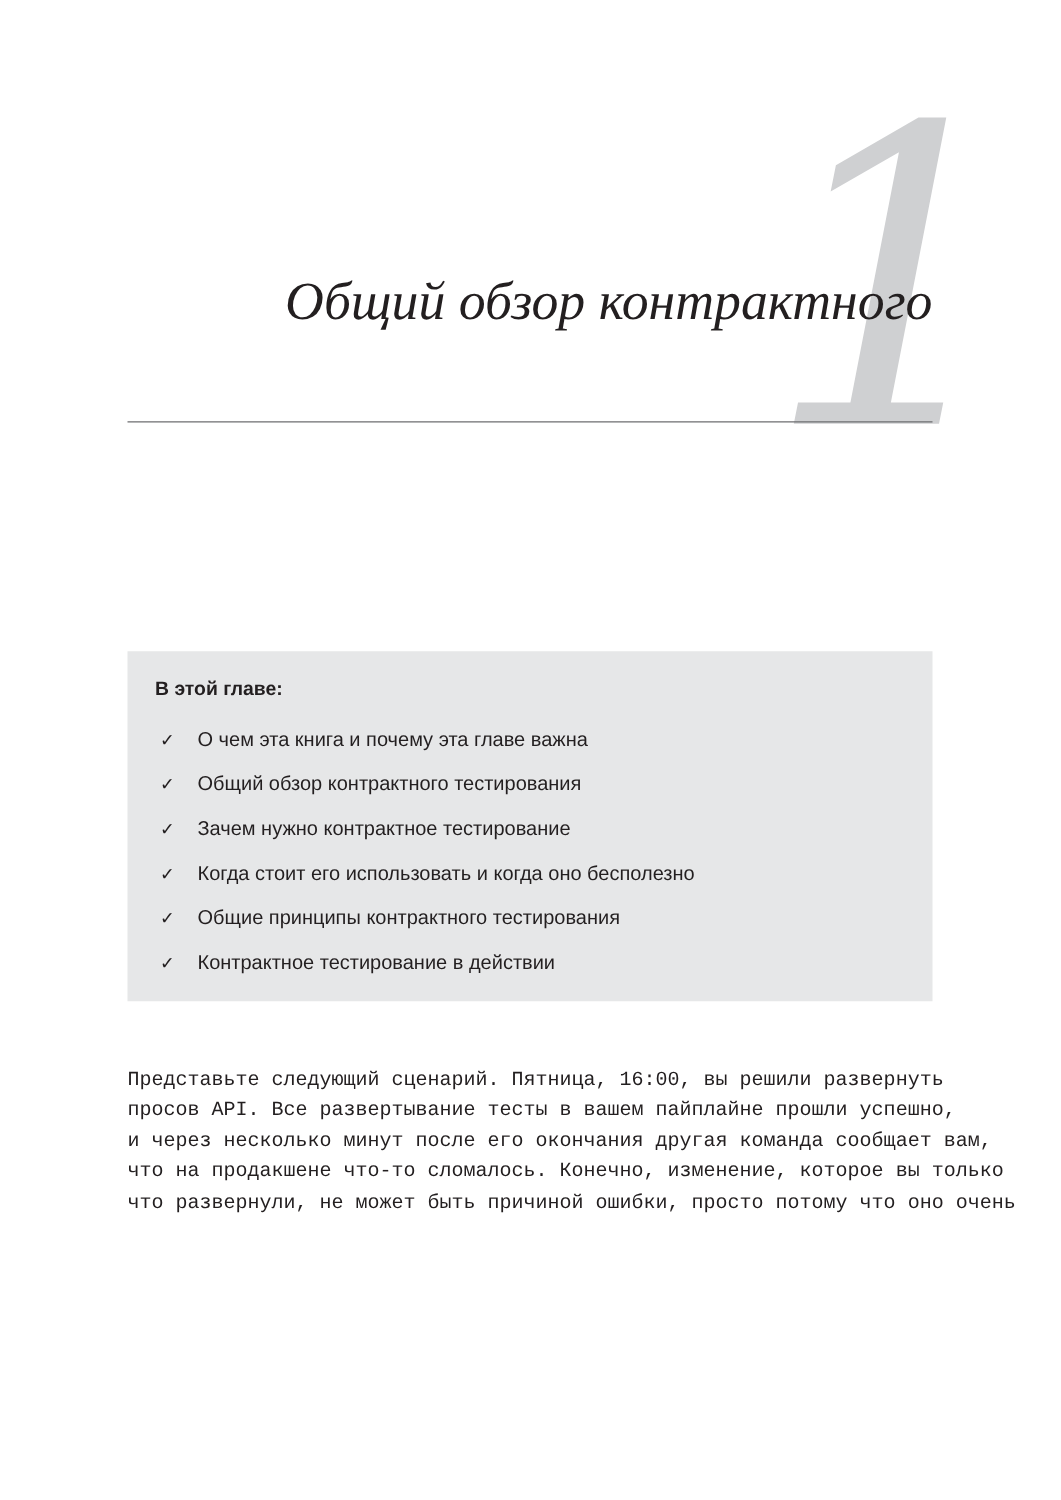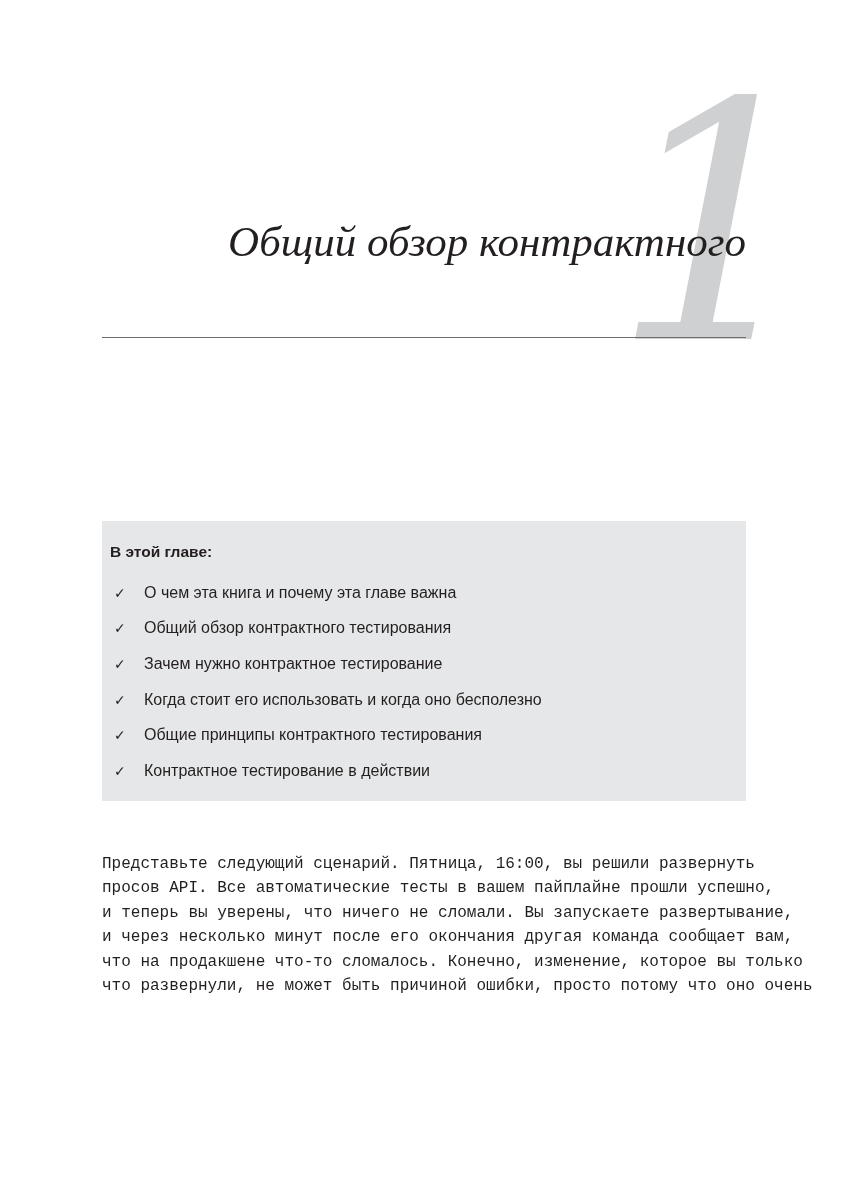--- a/index.html
+++ b/index.html
@@ -21,21 +21,21 @@
       font-family: "Liberation Serif", serif; font-style: italic;
       font-size: 43px; line-height: 56px; color: #231f20;
     }
     .chapter-title div { white-space: nowrap; }
     .title-rule {
       position: absolute; left: 102px; top: 337px; width: 644px; height: 1px;
       background: #6d6e70; z-index: 1;
     }
     .summary-box {
       position: absolute; left: 102px; top: 521px; width: 644px; height: 280px;
-      background: #e6e7e8; box-sizing: border-box; padding: 20px 22px 0 8px;
+      background: #e6e7e8; box-sizing: border-box; padding: 20px 22px 0 22px;
       font-family: "Liberation Sans", sans-serif;
     }
     .summary-heading {
       font-weight: bold; font-size: 15.5px; margin: 0 0 12px 0;
       line-height: 22px; color: #231f20;
     }
     .summary-list { list-style: none; margin: 0; padding: 0; }
     .summary-list li {
       display: flex; align-items: center; height: 35.6px;
       font-size: 16px; color: #231f20;
@@ -87,18 +87,17 @@
     </li>
     <li>
       <span class="check">✓</span>
       <span>Контрактное тестирование в действии</span>
     </li>
   </ul>
 </div>
 
 <div class="body-text">
   <span class="line">Представьте следующий сценарий. Пятница, 16:00, вы решили развернуть</span>
-  <span class="line">просов API. Все автоматические тесты в вашем пайплайне прошли успешно,</span>
-  <span class="line">и теперь вы уверены, что ничего не сломали. Вы запускаете развертывание,</span>
+  <span class="line">просов API. Все развертывание тесты в вашем пайплайне прошли успешно,</span>
   <span class="line">и через несколько минут после его окончания другая команда сообщает вам,</span>
   <span class="line">что на продакшене что-то сломалось. Конечно, изменение, которое вы только</span>
   <span class="line">что развернули, не может быть причиной ошибки, просто потому что оно очень</span>
 </div>
 
 </body></html>

